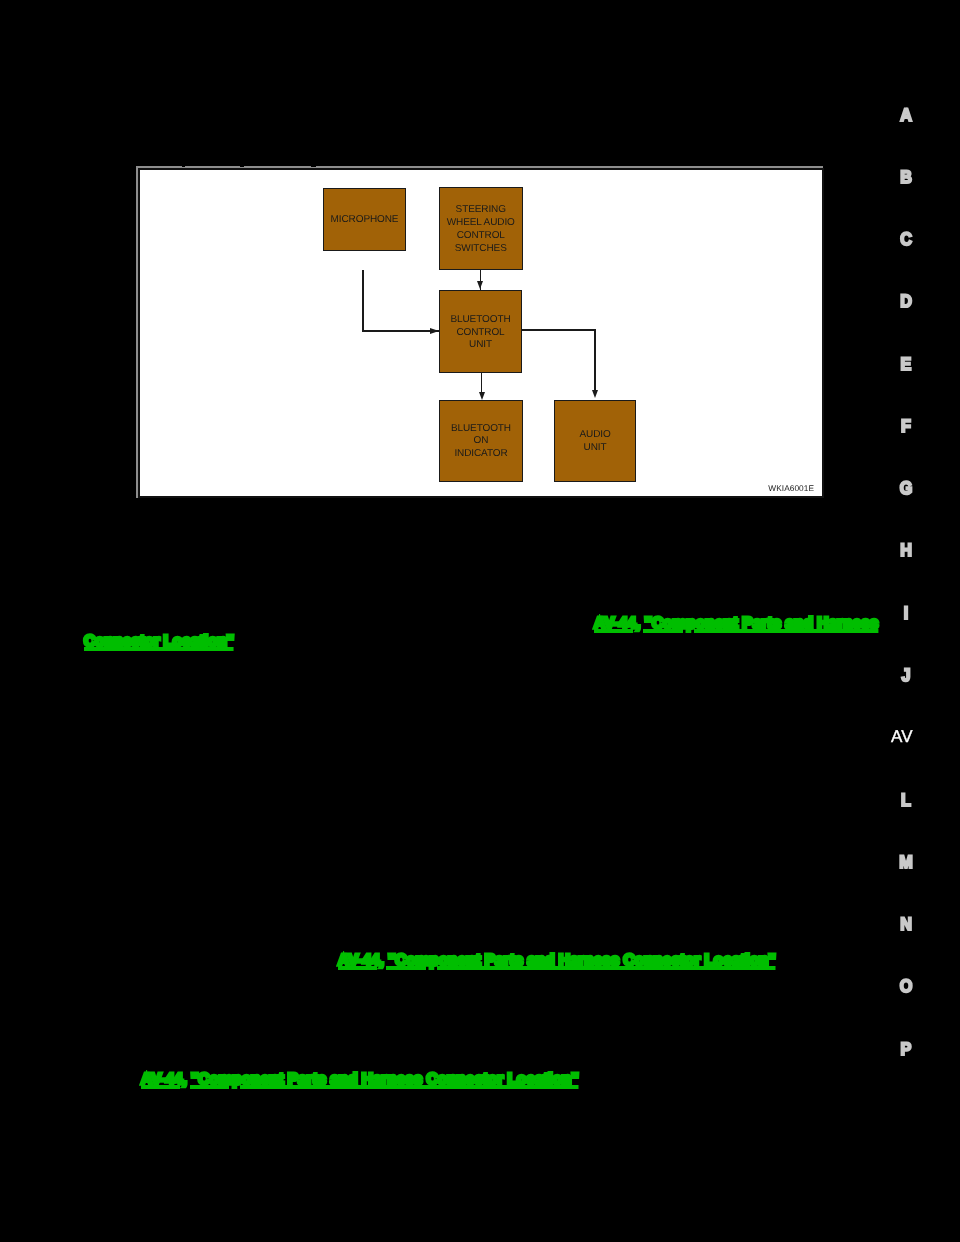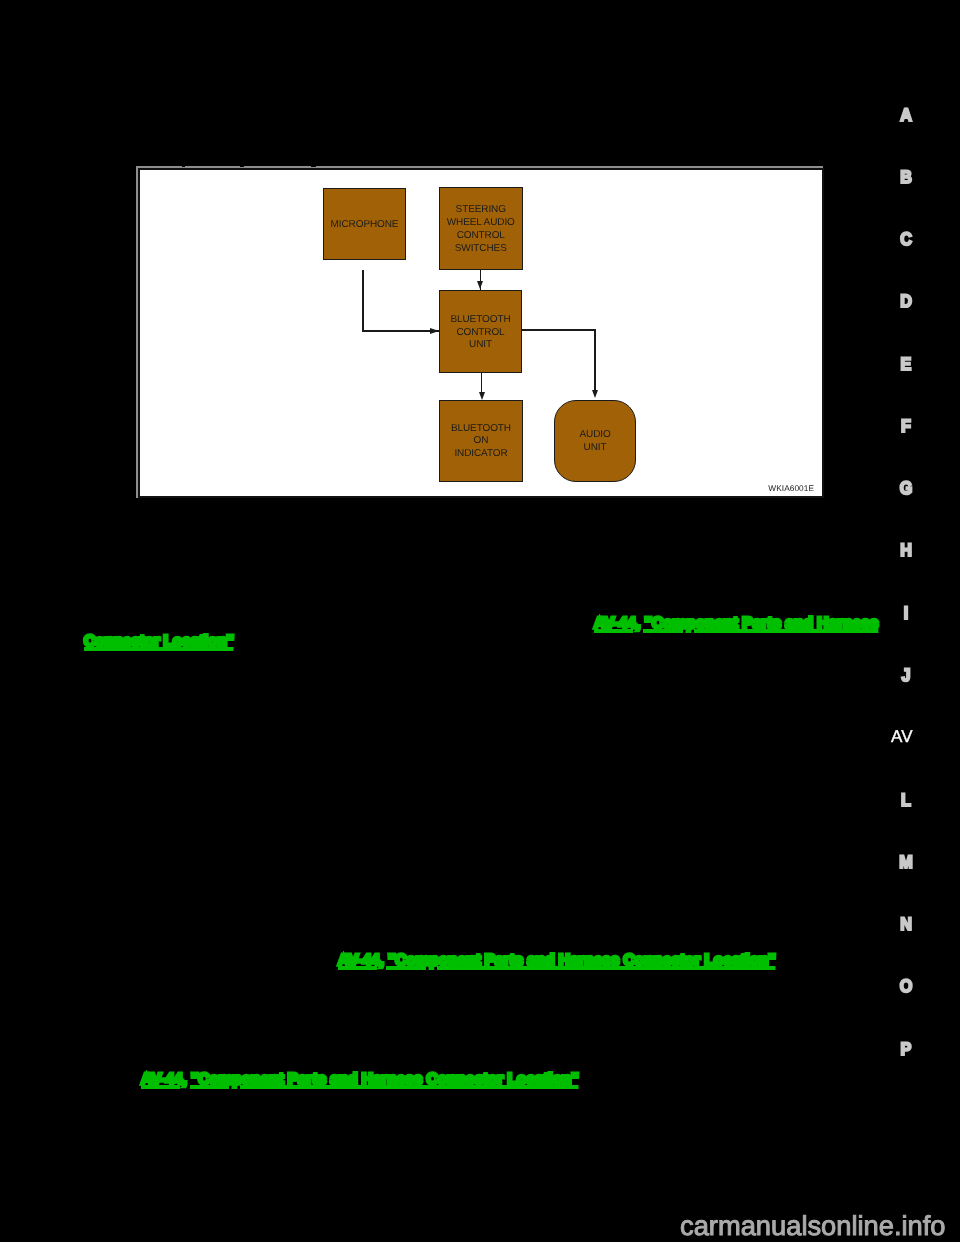--- a/index.html
+++ b/index.html
@@ -72,25 +72,25 @@
     font-family:"Liberation Sans", sans-serif;
   }
 
   
   .notch{position:absolute;background:#000000;height:1.6px;top:165.7px;}
   #notch-1{left:182px; width:3.4px;}
   #notch-2{left:240px; width:4.1px;}
   #notch-3{left:311px; width:4.8px;}
 
   
-  #box-mic {left:183.0px; top:18px;    width:83.0px; height:72px;}
+  #box-mic {left:183.0px; top:18px;    width:83.0px; height:63px;}
   #box-swac{left:299.0px; top:17px;    width:83.5px; height:83px;}
   #box-bcu {left:299.0px; top:120.3px; width:83.0px; height:82.8px;}
   #box-boi {left:299.2px; top:229.6px; width:83.6px; height:82.1px;}
-  #box-au  {left:413.8px; top:229.6px; width:82.5px; height:82.1px;border-radius:22px;}
+  #box-au  {left:413.8px; top:229.6px; width:82.5px; height:82.1px;}
 
   
   #ln-mic-v{left:222.1px; top:100.2px; width:1.5px;  height:61.3px;}
   #ln-mic-h{left:222.1px; top:160.3px; width:77.3px; height:1.5px;}
   #ar-mic  {left:290.4px; top:158.0px;}
 
   
   #ln-swac-v{left:339.6px; top:100.2px; width:1.5px; height:19.8px;}
   #ar-swac  {left:337.4px; top:110.5px;}
 
@@ -234,15 +234,14 @@
       <div class="idx" style="top: 603.76px;">I</div>
       <div class="idx" style="top: 666.03px;">J</div>
       <div class="idx current" style="top: 728.3px;">AV</div>
       <div class="idx" style="top: 790.57px;">L</div>
       <div class="idx" style="top: 852.84px;">M</div>
       <div class="idx" style="top: 915.11px;">N</div>
       <div class="idx" style="top: 977.38px;">O</div>
       <div class="idx" style="top: 1039.65px;">P</div>
     </div>
 
-  <div id="watermark">carmanualsonline.info</div>
 
 </div>
 
 </body></html>

